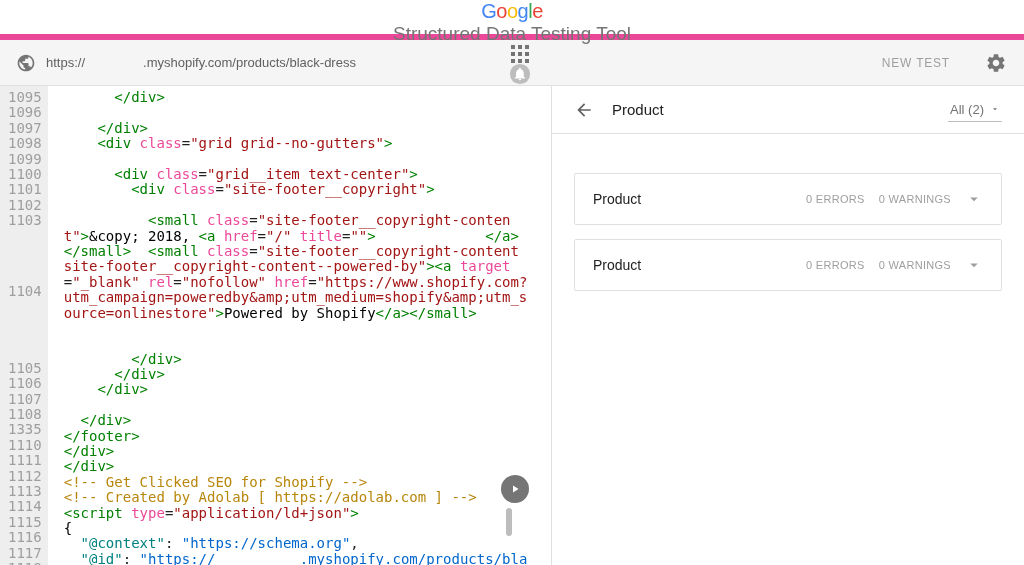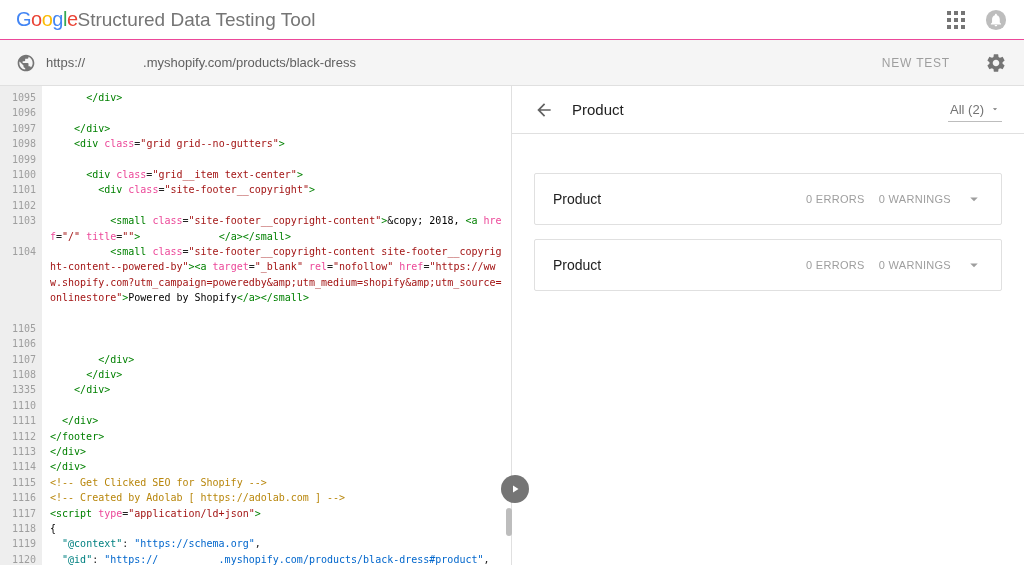--- a/index.html
+++ b/index.html
@@ -1,37 +1,37 @@
 <!DOCTYPE html>
 <html><head>
 <meta charset="utf-8">
 <style>
 * { margin: 0; padding: 0; box-sizing: border-box; }
 body { font-family: Arial, Helvetica, sans-serif; font-size: 13px; color: #212121; width: 1024px; height: 565px; overflow: hidden; background: #fff; }
 
-.topbar { height: 40px; display: flex; align-items: center; padding: 0 16px; border-bottom: 1px solid #ec4899; }
+.topbar { height: 40px; display: flex; align-items: center; padding: 0 16px; border-bottom: 6px solid #ec4899; flex-direction: column; }
 .logo { display: flex; align-items: center; gap: 8px; }
 .logo-text { font-size: 20px; font-weight: 500; letter-spacing: -0.5px; }
 .g-blue{color:#4285F4} .g-red{color:#EA4335} .g-yellow{color:#FBBC05} .g-green{color:#34A853}
 .app-title { font-size: 19px; color: #757575; font-weight: 400; }
 .topbar-spacer { flex: 1; }
 .topbar-icon { width: 24px; height: 24px; margin-left: 16px; cursor: pointer; display: flex; align-items: center; justify-content: center; }
 
 .urlbar { height: 46px; background: #f5f5f5; display: flex; align-items: center; padding: 0 16px; border-bottom: 1px solid #e0e0e0; }
 .globe { width: 20px; height: 20px; margin-right: 10px; }
 .url-text { font-size: 13px; color: #616161; flex: 1; white-space: nowrap; }
 .url-proto { color: #616161; }
 .url-gap { display:inline-block; width: 58px; }
 .newtest { color: #9e9e9e; font-size: 12px; letter-spacing: 0.8px; font-weight: 500; margin-right: 18px; cursor: pointer; }
 
 .main { display: flex; height: calc(565px - 40px - 46px); }
-.code-pane { width: 512px; display: flex; border-right: 1px solid #e0e0e0; font-family: "Menlo", "Monaco", "Consolas", monospace; font-size: 10px; line-height: 15.4px; overflow: hidden; position: relative; }
+.code-pane { width: 552px; display: flex; border-right: 1px solid #e0e0e0; font-family: "Menlo", "Monaco", "Consolas", monospace; font-size: 14px; line-height: 15.4px; overflow: hidden; position: relative; }
 .gutter { background: #eeeeee; color: #9e9e9e; text-align: right; padding: 4px 6px 4px 8px; user-select: none; flex-shrink: 0; min-width: 42px; }
 .gutter div { height: 15.4px; }
-.code { padding: 4px 8px; white-space: pre; overflow: hidden; flex: 1; }
+.code { padding: 4px 16px; white-space: pre; overflow: hidden; flex: 1; }
 .code .line { height: 15.4px; white-space: pre-wrap; word-break: break-all; }
 .t-tag{color:#008000;} .t-attr{color:#ec4899;} .t-str{color:#a31515;} .t-txt{color:#000;} .t-cmt{color:#B8860B;} .t-key{color:#008080;} .t-url{color:#0066cc;}
 
 .result-pane { flex: 1; display: flex; flex-direction: column; gap: 19px; }
 .result-head { height: 48px; display: flex; align-items: center; padding: 0 22px; border-bottom: 1px solid #e0e0e0; }
 .back-arrow { width: 20px; height: 20px; margin-right: 18px; cursor: pointer; }
 .result-title { font-size: 15px; color: #212121; flex: 1; }
 .filter { display: flex; align-items: center; gap: 6px; font-size: 13px; color: #737373; border-bottom: 1px solid #bdbdbd; padding: 4px 2px; cursor: pointer;}
 .result-body { padding: 20px 22px; }
 .card { border: 1px solid #e0e0e0; border-radius: 2px; margin-bottom: 14px; padding: 16px 18px; display: flex; align-items: center; cursor: pointer; }
@@ -98,21 +98,21 @@
     <div class="gutter" id="gutter">
         <div>1095</div>
         <div>1096</div>
         <div>1097</div>
         <div>1098</div>
         <div>1099</div>
         <div>1100</div>
         <div>1101</div>
         <div>1102</div>
         <div style="height: 30.8px; text-align: right;">1103</div>
-        <div style="height: 77px;">1104</div>
+        <div style="height: 77px; margin-top: 40px;">1104</div>
         <div>1105</div>
         <div>1106</div>
         <div>1107</div>
         <div>1108</div>
         <div>1335</div>
         <div>1110</div>
         <div>1111</div>
         <div>1112</div>
         <div>1113</div>
         <div>1114</div>

